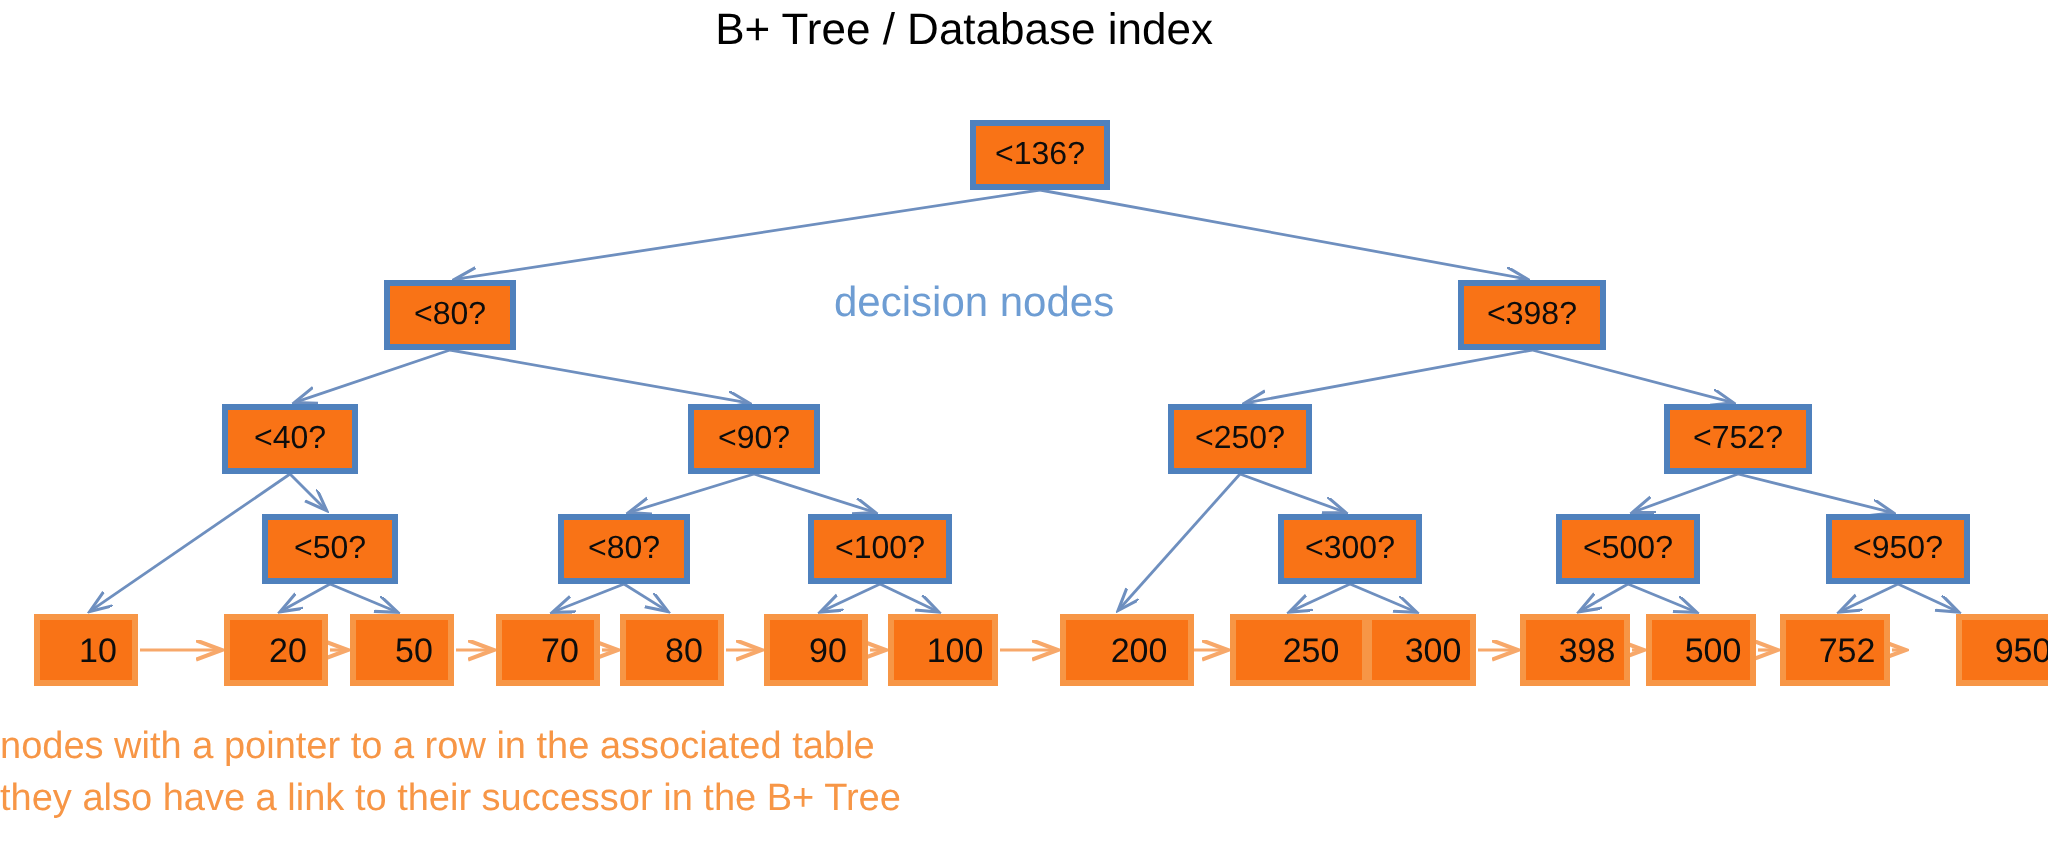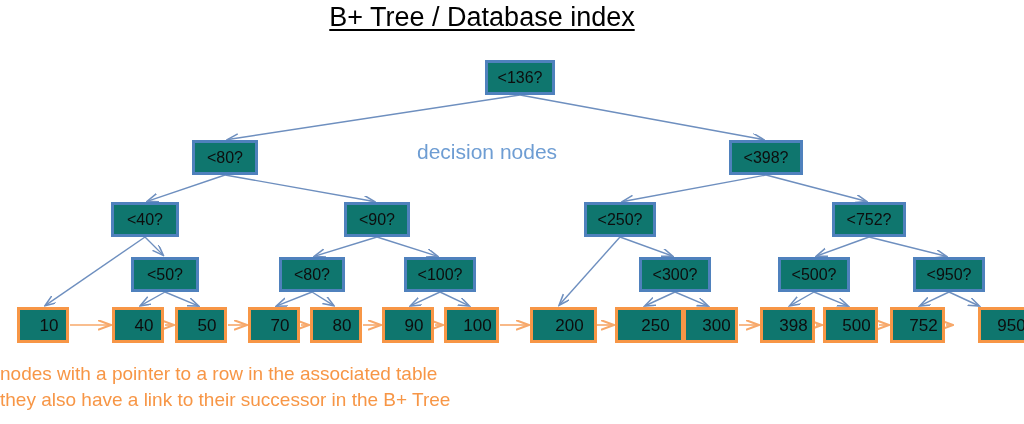--- a/index.html
+++ b/index.html
@@ -24,34 +24,33 @@
     width: 1024px;
     height: 424px;
     pointer-events: none;
   }
   #title {
     position: absolute;
     left: 0;
     top: 2px;
     width: 964px;
     text-align: center;
-    font-size: 27px;
+    font-size: 22px;
     color: #000000;
-    text-decoration: underline;
     text-underline-offset: 3px;
     letter-spacing: 0px;
     white-space: nowrap;
   }
   .node {
     position: absolute;
     box-sizing: border-box;
     display: flex;
     align-items: center;
     justify-content: center;
-    background: #0f766e;
+    background: #f97316;
     font-size: 16px;
     color: #0d0d0d;
     line-height: 1;
     white-space: nowrap;
     z-index: 3;
   }
   .decision {
     border: 3px solid #4F81BD;
     height: 35px;
   }
@@ -177,21 +176,21 @@
       <div class="node decision" style="left: 778px; top: 257px; width: 72px;">
         <span>&lt;500?</span>
       </div>
       <div class="node decision" style="left: 913px; top: 257px; width: 72px;">
         <span>&lt;950?</span>
       </div>
       <div class="node leaf" style="left: 17px; top: 307px; width: 52px;">
         <span>10</span>
       </div>
       <div class="node leaf" style="left: 112px; top: 307px; width: 52px;">
-        <span>40</span>
+        <span>20</span>
       </div>
       <div class="node leaf" style="left: 175px; top: 307px; width: 52px;">
         <span>50</span>
       </div>
       <div class="node leaf" style="left: 248px; top: 307px; width: 52px;">
         <span>70</span>
       </div>
       <div class="node leaf" style="left: 310px; top: 307px; width: 52px;">
         <span>80</span>
       </div>

